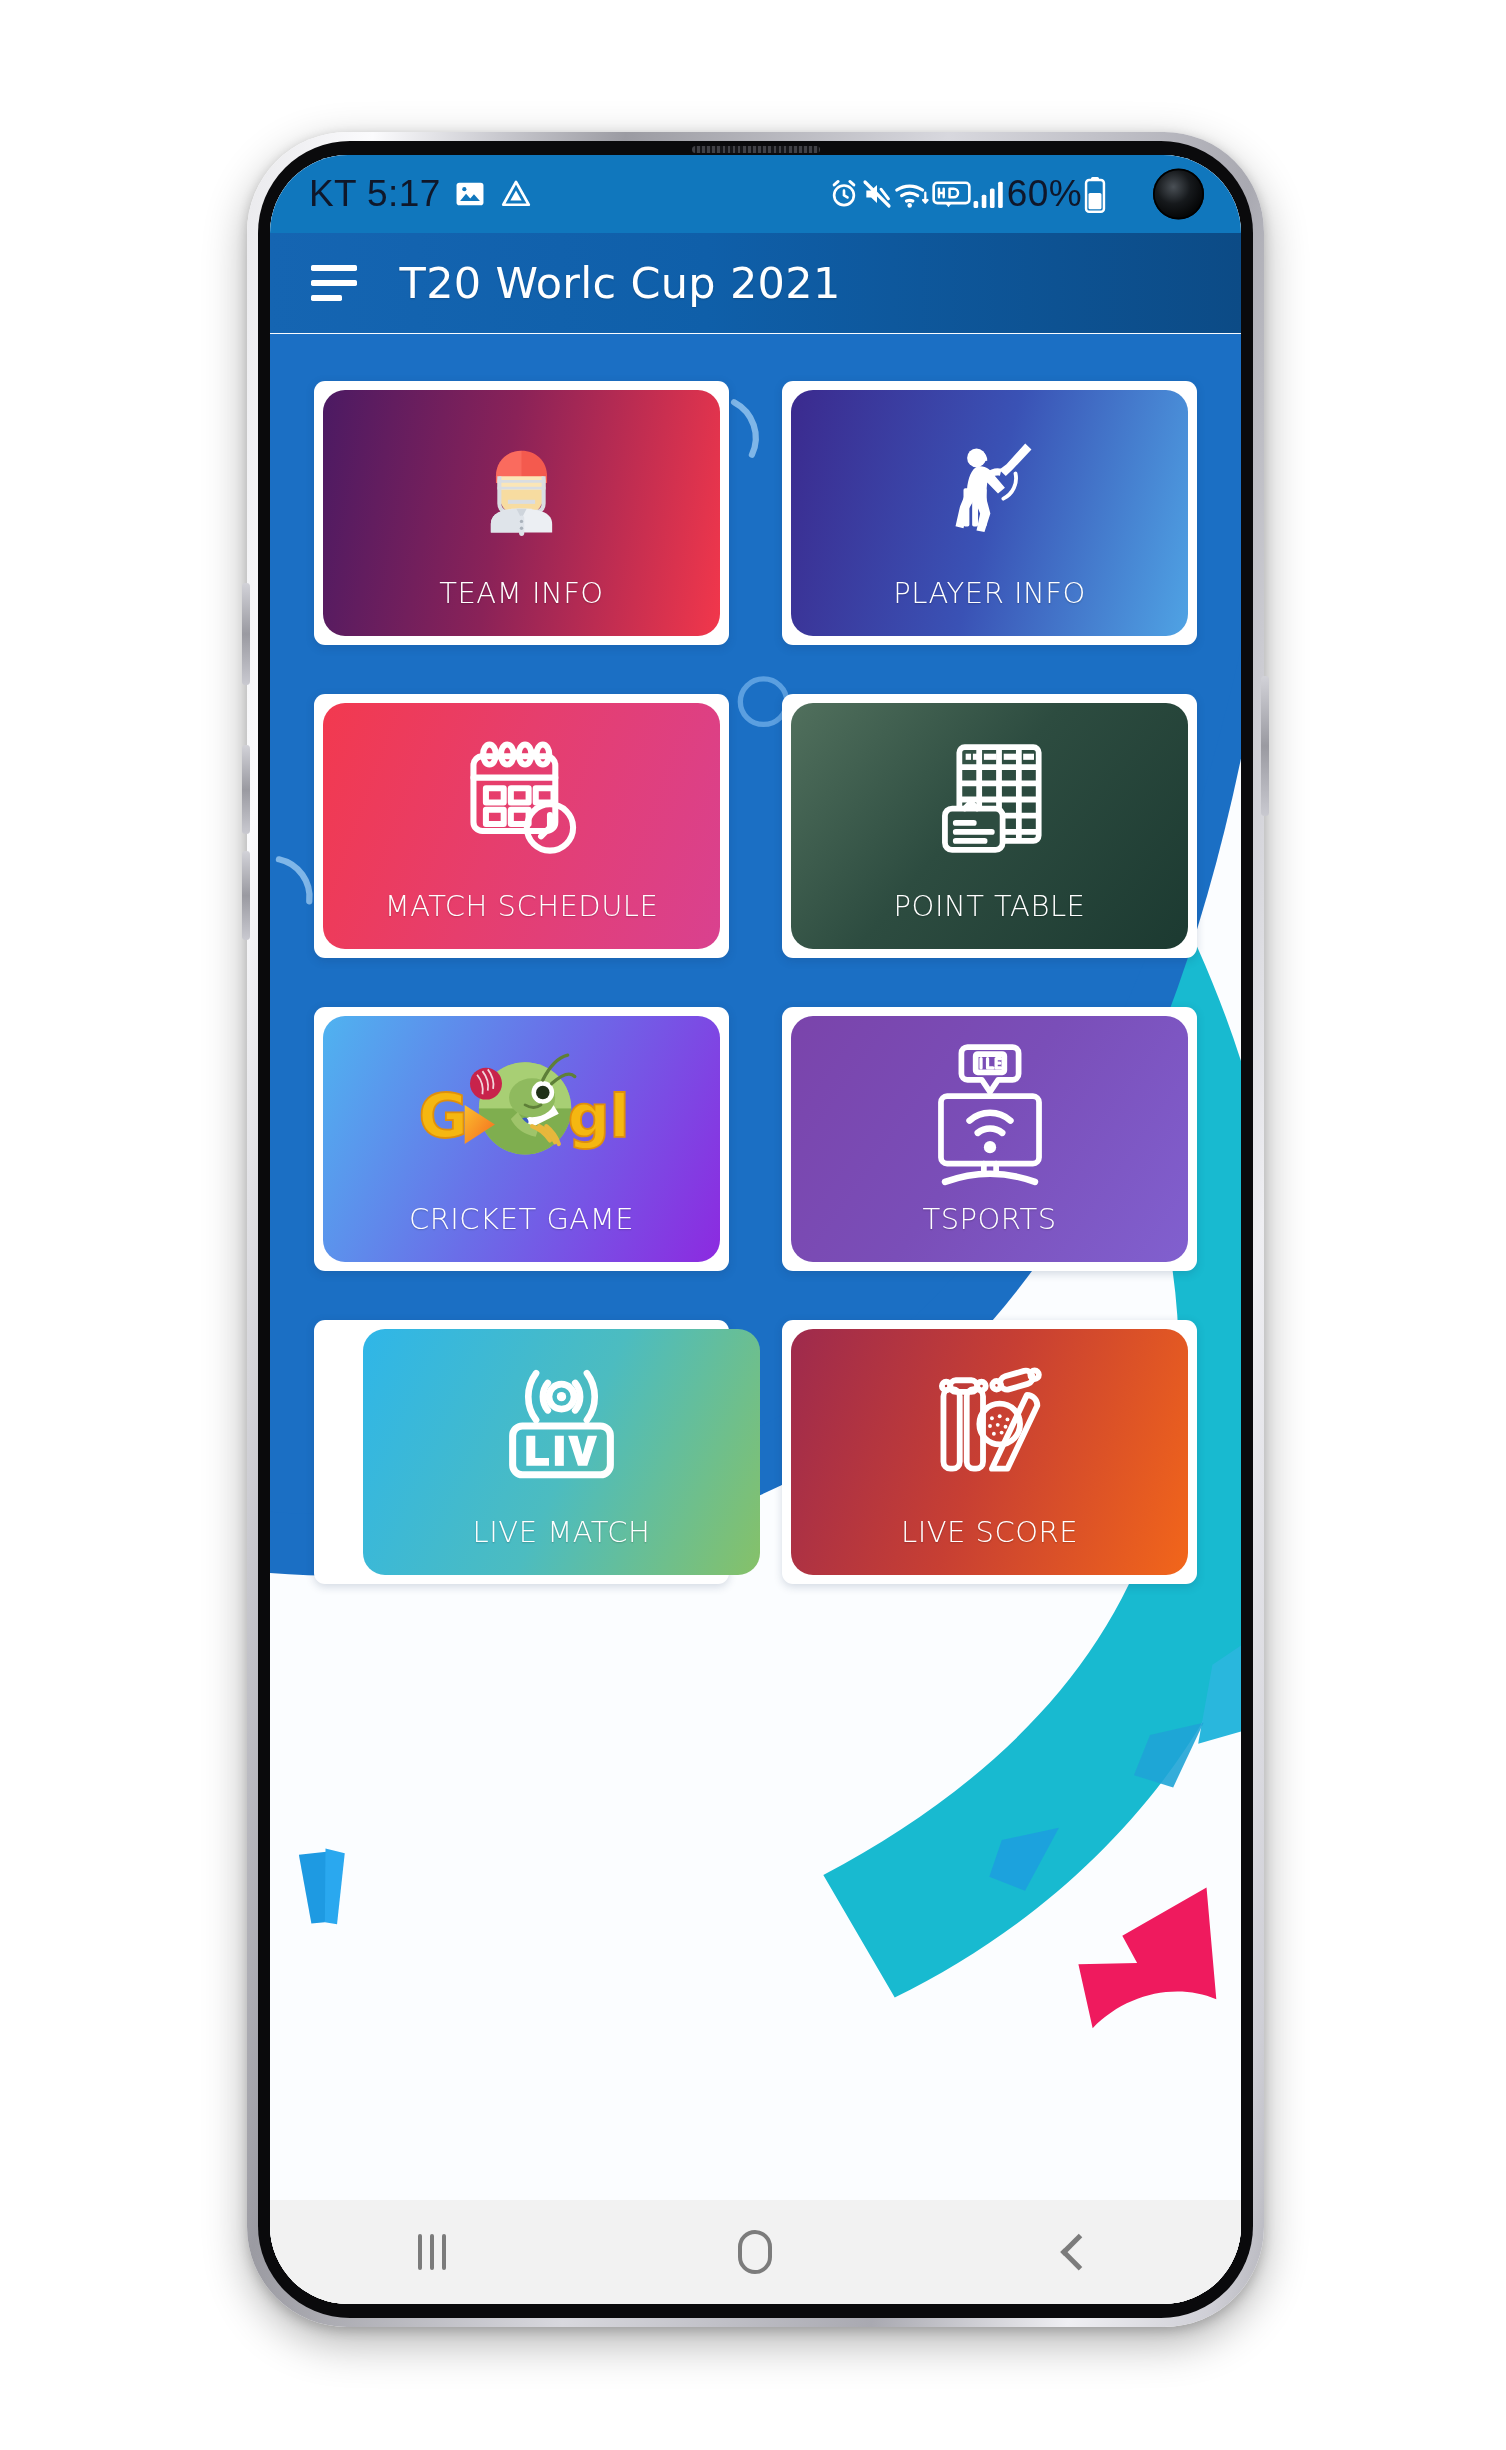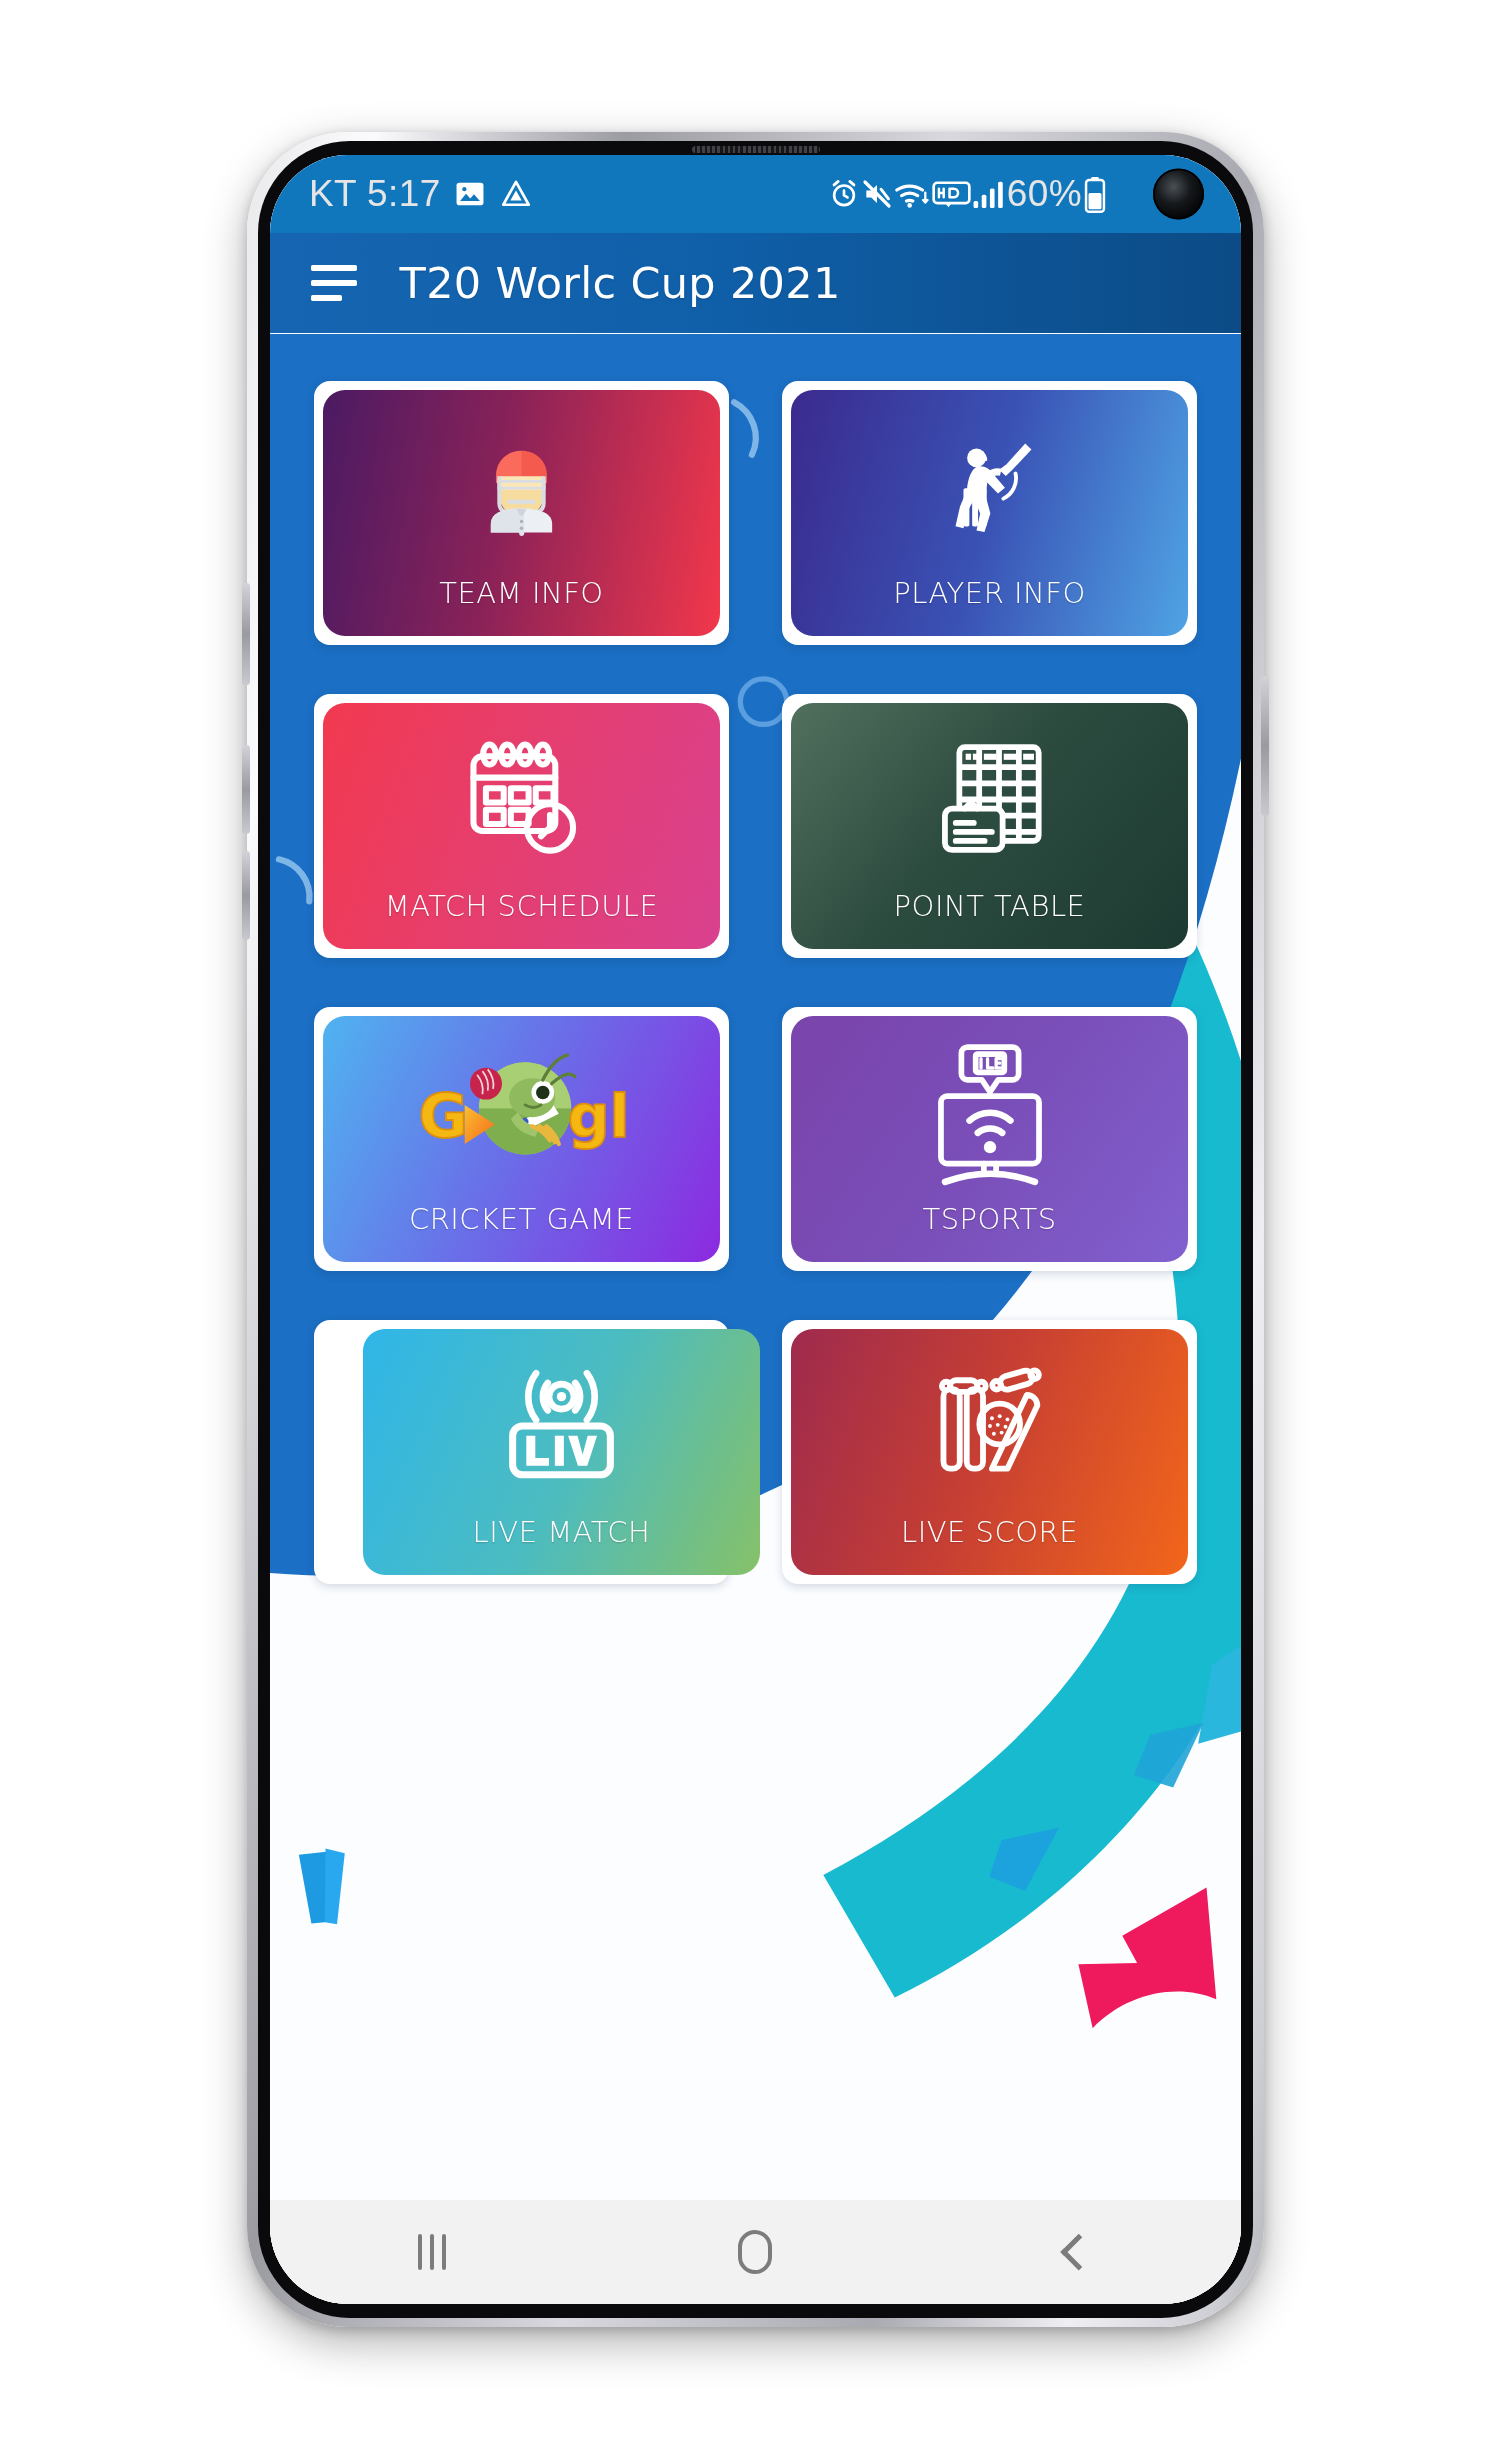--- a/index.html
+++ b/index.html
@@ -59,21 +59,21 @@
     background: #fafcff;
   }
 
   
   .statusbar {
     position: relative;
     height: 78px;
     background: #1077bd;
     display: flex; align-items: center;
     padding: 0 34px 0 39px;
-    color: #e5e5e5;
+    color: #0f172a;
     font-size: 37px;
     z-index: 6;
   }
   .sb-left { display: flex; align-items: center; gap: 12px; }
   .sb-spacer { flex: 1; }
   .sb-right { display: flex; align-items: center; gap: 1px; padding-right: 100px;}
   .sb-text { font-size: 37px; letter-spacing: 0.4px; white-space: nowrap; }
   .sb-ico { display: inline-flex; align-items: center; }
   .camera-hole {
     position: absolute; right: 37px; top: 50%;
@@ -123,21 +123,21 @@
     display: grid;
     grid-template-columns: 1fr 1fr;
     grid-auto-rows: 264px;
     column-gap: 53px;
     row-gap: 49px;
     z-index: 3;
   }
 
   .tile-outer {
     background: #ffffff;
-    border-radius: 16px;
+    border-radius: 11px;
     padding: 9.4px;
     box-shadow: 0 2.6px 8.5px rgba(25,50,90,.17);
   }
   .tile {
     position: relative;
     width: 100%; height: 100%;
     border-radius: 22px;
     display: flex; flex-direction: column;
     align-items: center; justify-content: flex-end;
     overflow: visible;

